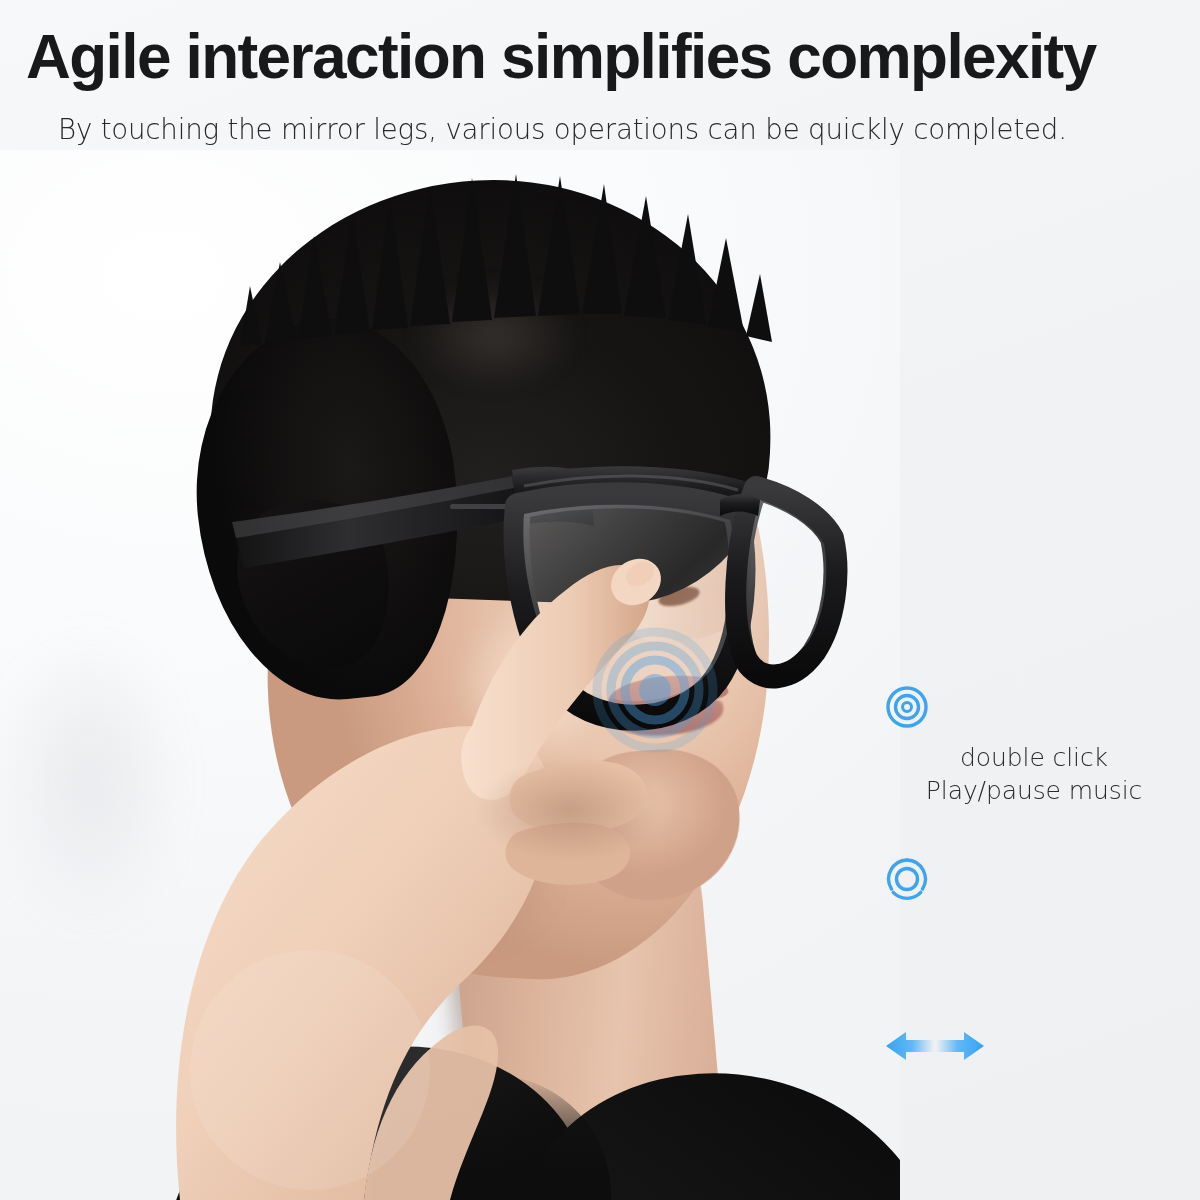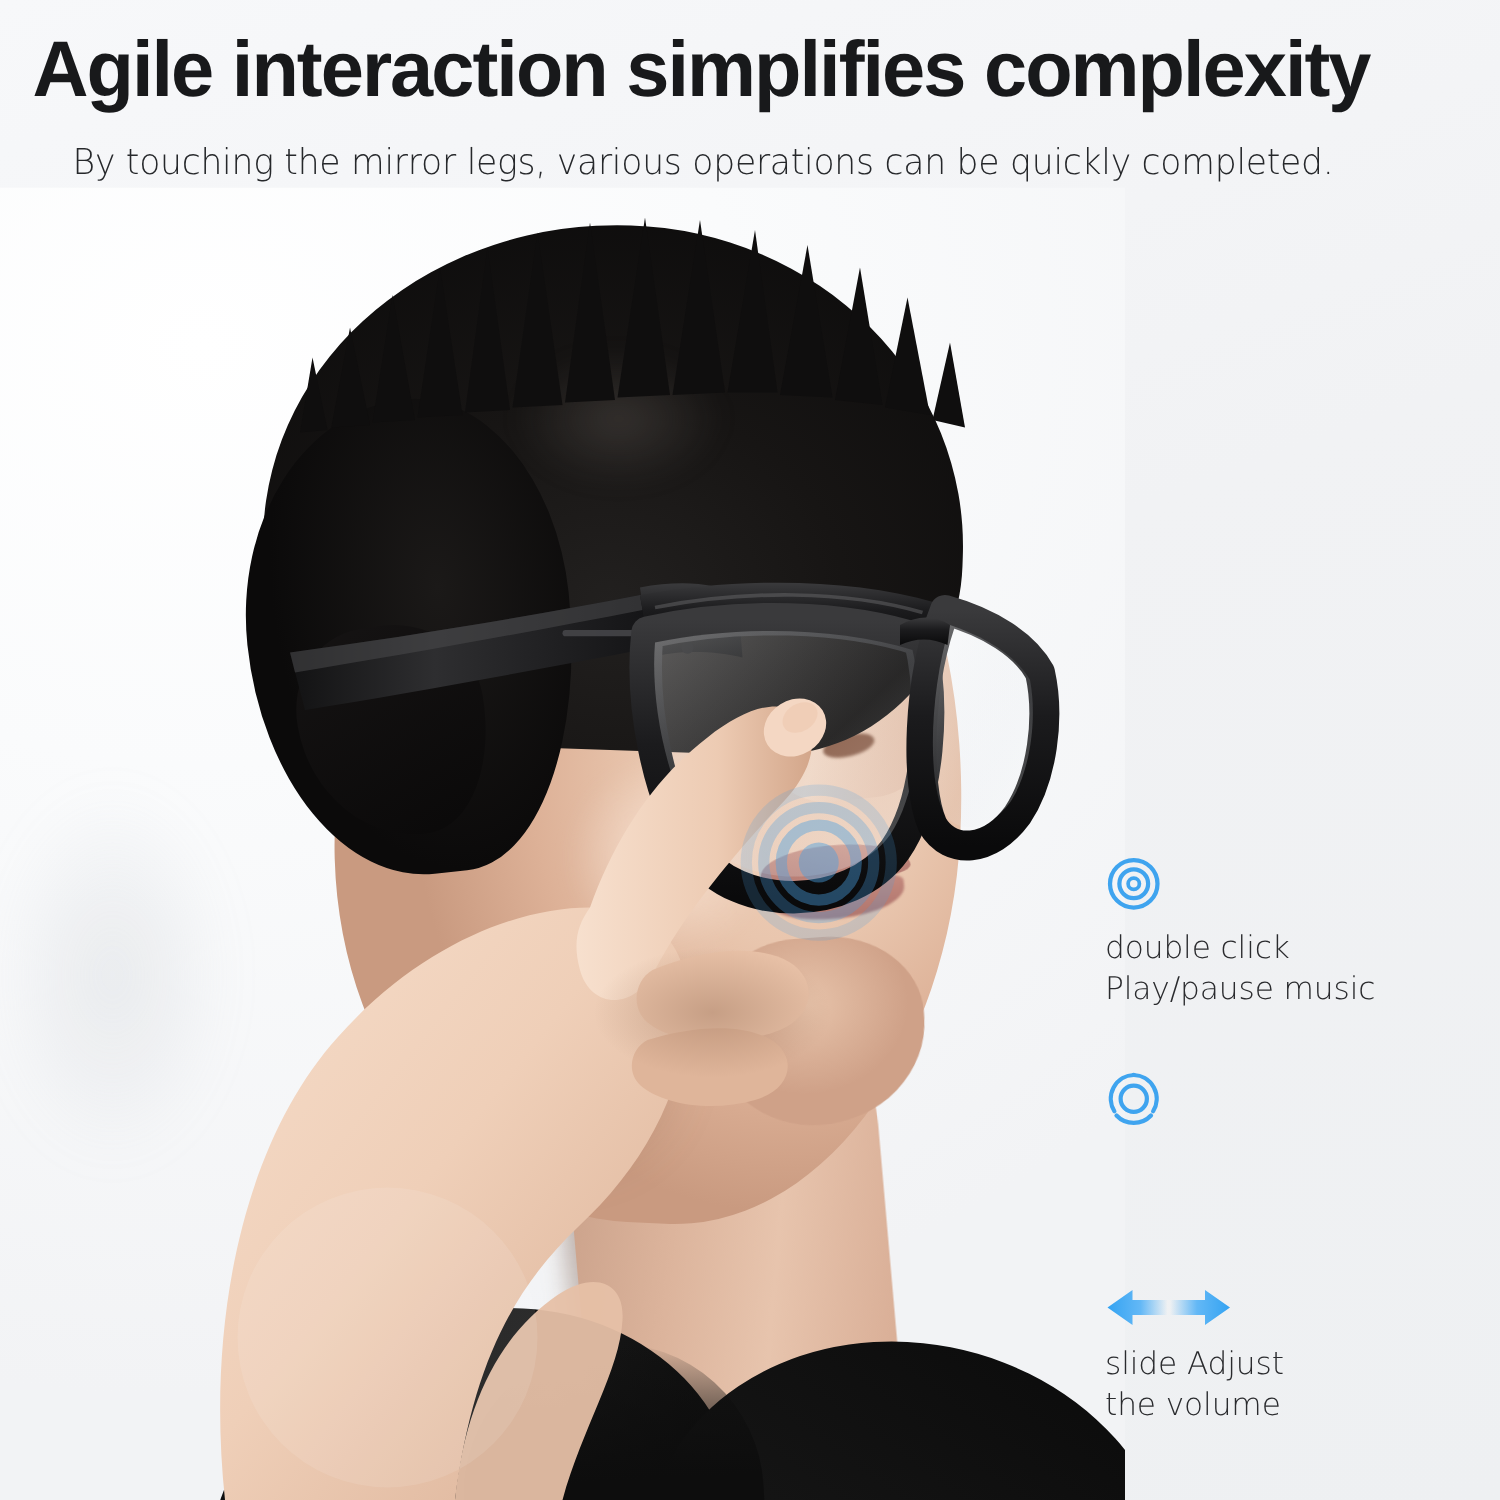--- a/index.html
+++ b/index.html
@@ -361,21 +361,21 @@
   }
 
   
   .legend {
     position: absolute;
     left: 884px;
     top: 684px;
     width: 300px;
     z-index: 50;
   }
-  .legend-item { position: absolute; left: 0; width: 300px; }
+  .legend-item { position: absolute; left: 0; width: 300px; text-align: center; }
   .legend-item .ic { display: block; }
   .legend-text {
     margin-top: 12px;
     font-family: "DejaVu Sans", sans-serif;
     font-weight: 300;
     font-size: 25px;
     line-height: 1.30;
     color: #2a2b2e;
     letter-spacing: -0.1px;
     white-space: pre-line;
@@ -577,19 +577,17 @@
           </linearGradient>
           <linearGradient id="arrR" x1="1" y1="0" x2="0" y2="0">
             <stop offset="0%" stop-color="#34a3f2"></stop>
             <stop offset="55%" stop-color="#63b8f6"></stop>
             <stop offset="100%" stop-color="#63b8f6" stop-opacity="0"></stop>
           </linearGradient>
         </defs>
         <path d="M2,17 L22,3 L22,11 L50,11 L50,23 L22,23 L22,31 Z" fill="url(#arrL)"></path>
         <path d="M100,17 L80,3 L80,11 L52,11 L52,23 L80,23 L80,31 Z" fill="url(#arrR)"></path>
       </svg>
-      <div class="legend-text">slide Adjust
-the volume</div>
     </div>
 
   </div>
 
 </div>
 
 </body></html>

